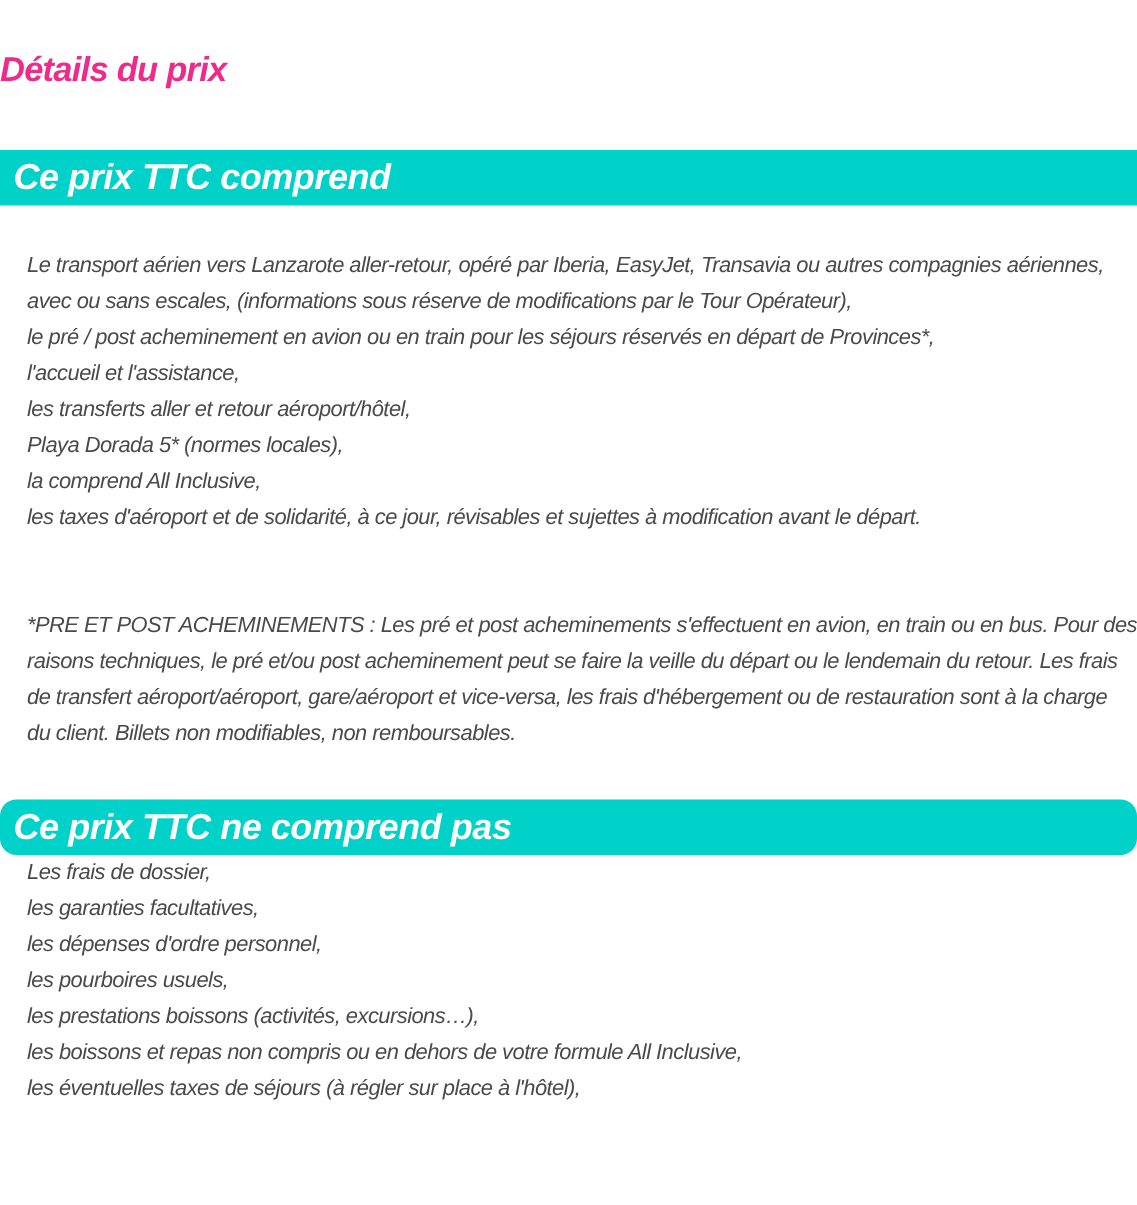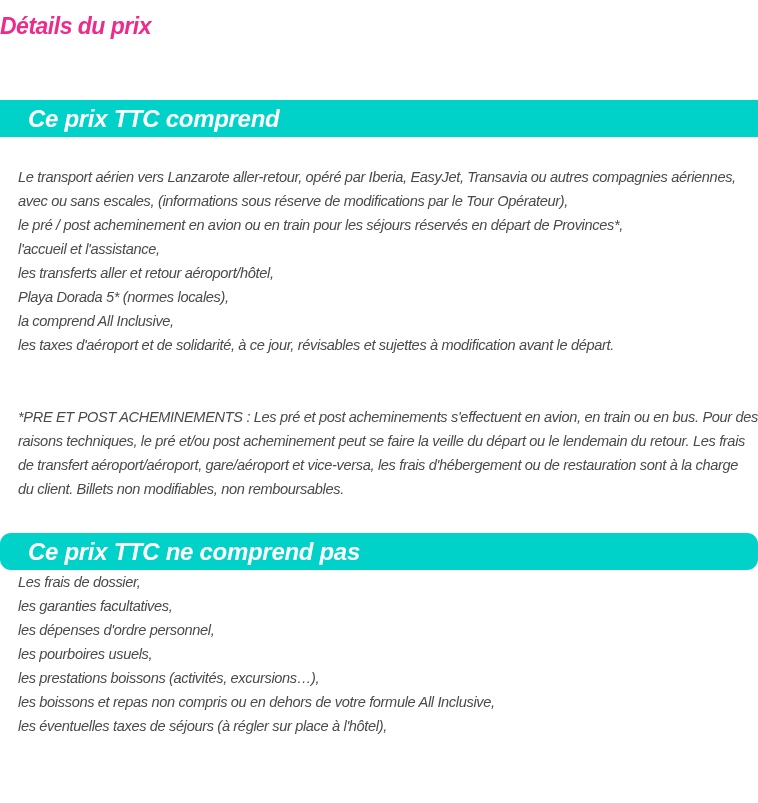--- a/index.html
+++ b/index.html
@@ -2,31 +2,31 @@
 <html><head>
 <meta charset="utf-8">
 <style>
   html, body { margin: 0; padding: 0; background: #ffffff; }
   body {
     width: 758px; height: 803px; overflow: hidden;
     font-family: "Liberation Sans", "DejaVu Sans", sans-serif;
     color: #4a4a4a;
   }
   .page-title {
-    position: absolute; left: 0; top: 13px;
+    position: absolute; left: 0; top: 33px;
     margin: 0;
     font-size: 23px; font-weight: bold; font-style: italic;
     color: #ee2a8a; letter-spacing: -0.5px;
   }
   .band {
     position: absolute; left: 0; width: 758px; height: 37px;
     background: #00d2ca;
     color: #ffffff;
     font-size: 24px; font-style: italic; font-weight: bold;
-    line-height: 37px; padding-left: 28px; box-sizing: border-box;
+    line-height: 37px; padding-left: 9px; box-sizing: border-box;
     letter-spacing: -0.3px;
     margin: 0;
   }
   .band-1 { top: 100px; }
   .band-2 { top: 533px; border-radius: 11px; }
   .text-block {
     position: absolute; left: 0; width: 758px;
     font-size: 14.6px; font-style: italic; line-height: 24px;
     letter-spacing: -0.35px;
     margin: 18px;

